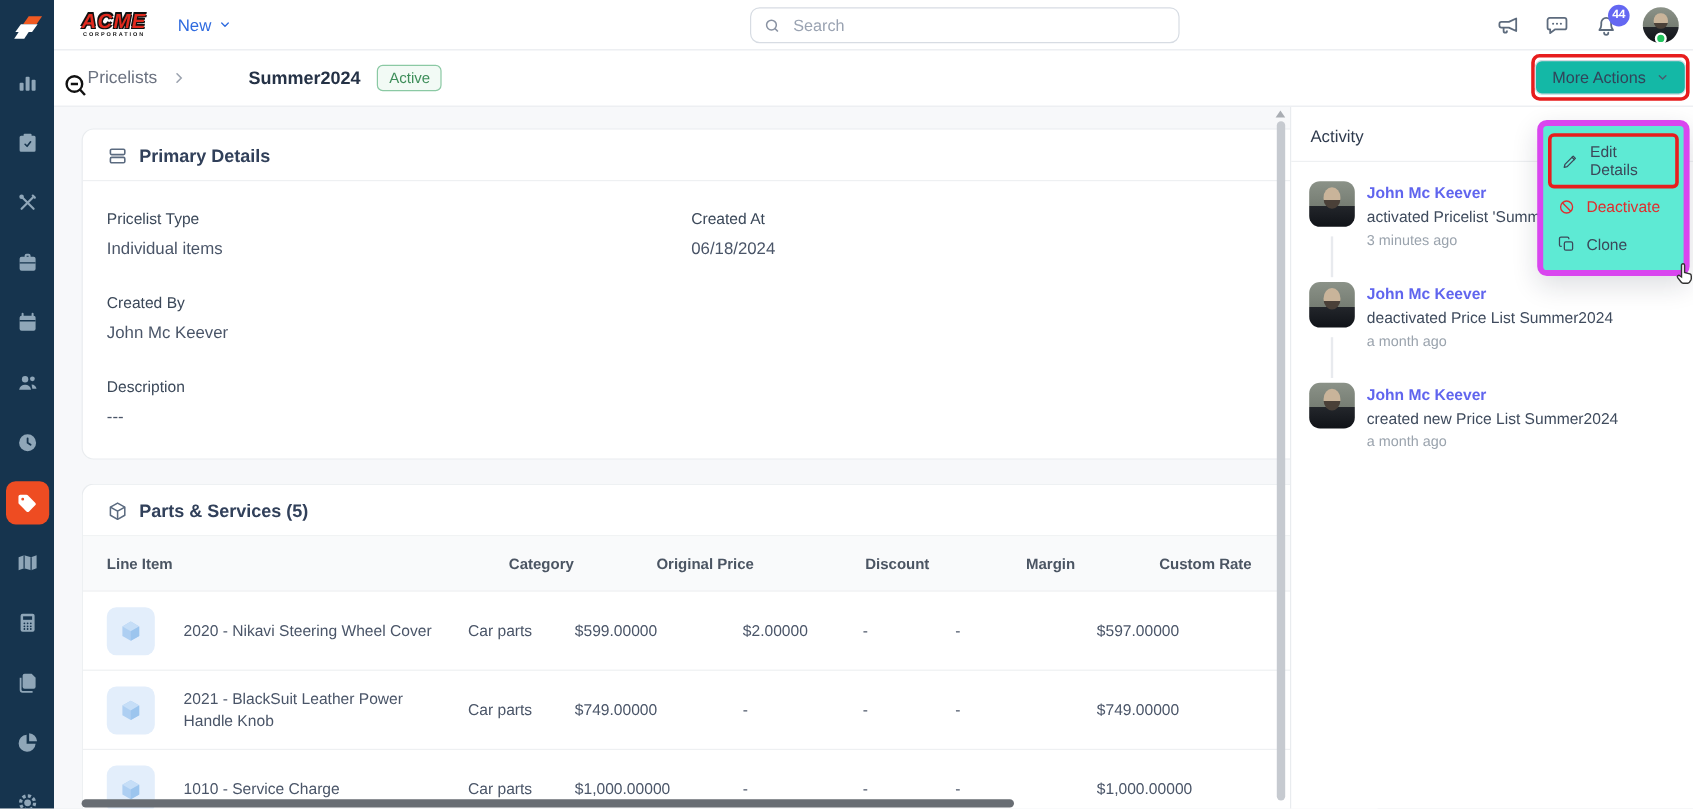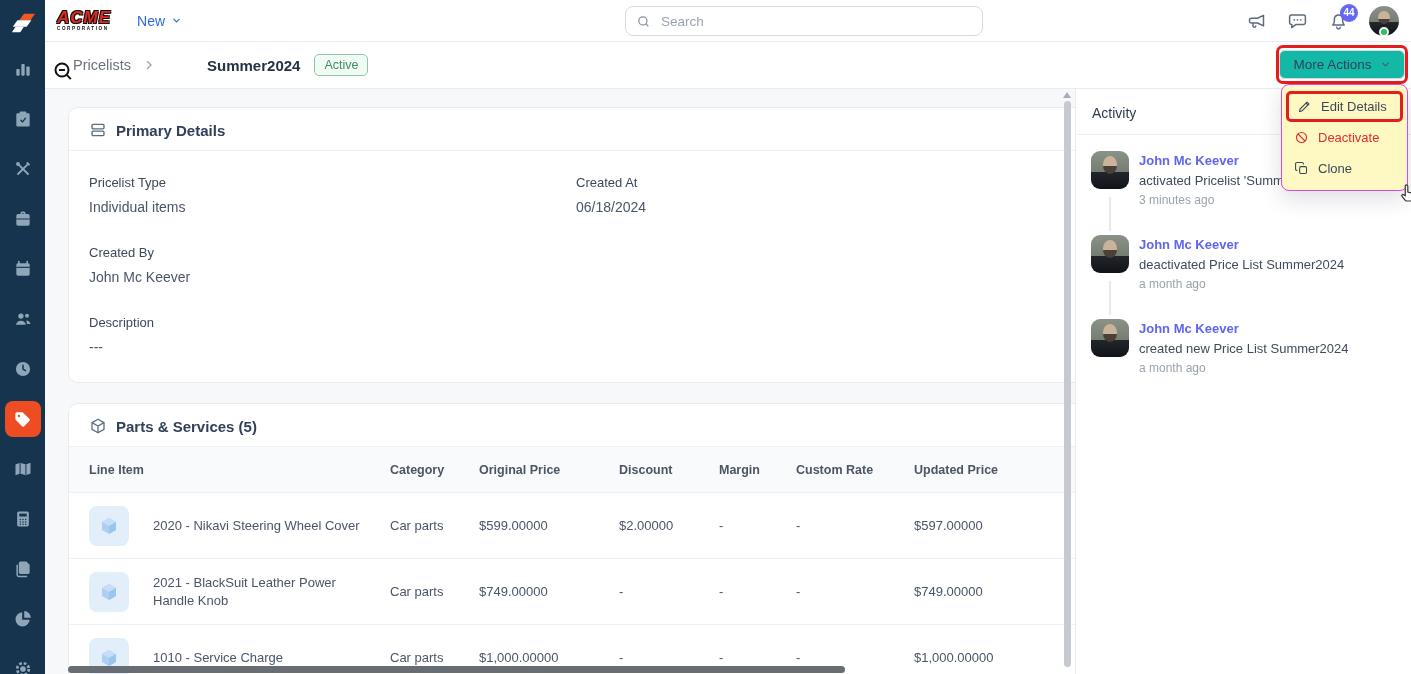--- a/index.html
+++ b/index.html
@@ -14,21 +14,21 @@
   .side-items{display:flex;flex-direction:column;align-items:center;}
   .side-item{width:45px;height:50px;display:flex;align-items:center;justify-content:center;color:#8fa6b8;cursor:pointer;}
   .side-item svg{width:20px;height:20px;}
   .side-item.active{height:50px;}
   .active-pad{width:36px;height:36px;border-radius:8px;background:#ee4c22;display:flex;align-items:center;justify-content:center;color:#fff;}
   .active-pad svg{width:19px;height:19px;}
 
   
   .topbar{position:absolute;left:45px;top:0;width:1366px;height:42px;background:#fff;border-bottom:1px solid #e9ecef;
           display:flex;align-items:center;z-index:20;}
-  .acme{margin-left:12px;display:flex;flex-direction:column;align-items:flex-start;line-height:1;cursor:default;}
+  .acme{margin-left:23px;display:flex;flex-direction:column;align-items:center;line-height:1;cursor:default;}
   .acme-top{font-size:17px;font-weight:800;font-style:italic;color:#e02a1e;letter-spacing:1px;
             text-shadow:-1px -1px 0 #111,1px -1px 0 #111,-1px 1px 0 #111,1px 1px 0 #111;}
   .acme-sub{font-size:4.6px;font-weight:700;color:#111;letter-spacing:1.6px;margin-top:1px;}
   .new-btn{margin-left:26px;display:flex;align-items:center;gap:6px;color:#2f6bdf;font-size:14px;cursor:pointer;}
   .new-btn svg{width:11px;height:11px;}
   .search-wrap{position:absolute;left:580px;top:6px;width:358px;height:30px;border:1px solid #d7dce3;border-radius:8px;
                display:flex;align-items:center;gap:8px;padding:0 10px;background:#fff;}
   .search-wrap svg{width:15px;height:15px;color:#8a93a3;flex:0 0 auto;}
   .search-wrap input{border:none;outline:none;flex:1;font-size:13.5px;color:#374151;font-family:inherit;background:transparent;}
   .search-wrap input::placeholder{color:#9aa3b2;}
@@ -55,21 +55,21 @@
   .cursor-magnifier{position:absolute;left:52px;top:60px;width:24px;height:24px;z-index:60;pointer-events:none;}
 
   
   .more-actions-outline{position:absolute;right:3px;top:3px;width:132px;height:39px;border:3px solid #e71d1d;border-radius:7px;
                         display:flex;align-items:center;justify-content:center;}
   .more-actions{background:#14b8a6;border:1px solid #d5dae1;border-radius:6px;padding:6px 13px;display:flex;align-items:center;gap:8px;
                 font-size:13.5px;color:#31445a;cursor:pointer;}
   .more-actions svg{width:11px;height:11px;color:#4b5a6d;}
 
   
-  .dropdown{position:absolute;left:1281px;top:84px;width:127px;background:#fef9c3;border:1px solid #d946ef;border-radius:8px;
+  .dropdown{position:absolute;left:1281px;top:100px;width:127px;background:#5eead4;border:5px solid #d946ef;border-radius:8px;
             box-shadow:0 8px 22px rgba(20,30,50,.14);padding:6px 0;z-index:50;}
   .menu-item{display:flex;align-items:center;gap:9px;padding:8px 12px;font-size:13px;color:#3b4859;cursor:pointer;}
   .menu-item svg{width:15px;height:15px;flex:0 0 auto;}
   .menu-item.danger{color:#e02d2d;}
   .edit-outline{margin:0 4px;border:3px solid #e71d1d;border-radius:5px;}
   .edit-outline .menu-item{padding:5px 8px;}
   .cursor-hand{position:absolute;right:-12px;bottom:-14px;width:22px;height:22px;pointer-events:none;}
 
   
   .main{position:absolute;left:45px;top:89px;width:1030px;height:585px;background:#f7f8fa;z-index:5;}
@@ -78,21 +78,21 @@
   .card-head svg{width:18px;height:18px;color:#5b6b80;}
   .card-title{font-size:15px;font-weight:700;color:#31405a;}
 
   .card-details{top:18px;height:276px;}
   .fields{padding:24px 20px;display:grid;grid-template-columns:487px 1fr;row-gap:30px;}
   .field .flabel{font-size:13px;color:#3b4859;font-weight:500;margin-bottom:9px;}
   .field .fvalue{font-size:14px;color:#4a5568;}
 
   .card-parts{top:314px;height:295px;border-bottom:none;border-bottom-left-radius:0;border-bottom-right-radius:0;}
   .trow{display:grid;grid-template-columns:301px 89px 140px 100px 77px 118px 1fr;align-items:center;padding:0 20px;}
-  .thead{height:46px;background:#f9fafb;border-bottom:1px solid #eef0f2;font-size:12.5px;font-weight:600;color:#4b5563;}
+  .thead{height:46px;background:#f9fafb;border-bottom:1px solid #eef0f2;font-size:12.5px;font-weight:600;color:#4b5563;gap:34px;}
   .tbody-row{height:66px;border-bottom:1px solid #eef0f2;font-size:13px;color:#4a5568;cursor:pointer;}
   .li-cell{display:flex;align-items:center;gap:24px;padding-right:18px;}
   .thumb{width:40px;height:40px;border-radius:8px;background:#e3eefb;display:flex;align-items:center;justify-content:center;flex:0 0 auto;}
   .thumb svg{width:24px;height:24px;}
   .li-name{line-height:1.35;}
 
   
   .vscroll-main{position:absolute;left:1063px;top:92px;width:8px;height:582px;z-index:6;}
   .vscroll-main .arrow{width:0;height:0;border-left:4px solid transparent;border-right:4px solid transparent;border-bottom:6px solid #a9adb3;margin:0 auto 3px;}
   .vscroll-main .thumb{width:7px;margin:0 auto;height:566px;background:#c6cad0;border-radius:4px;}

